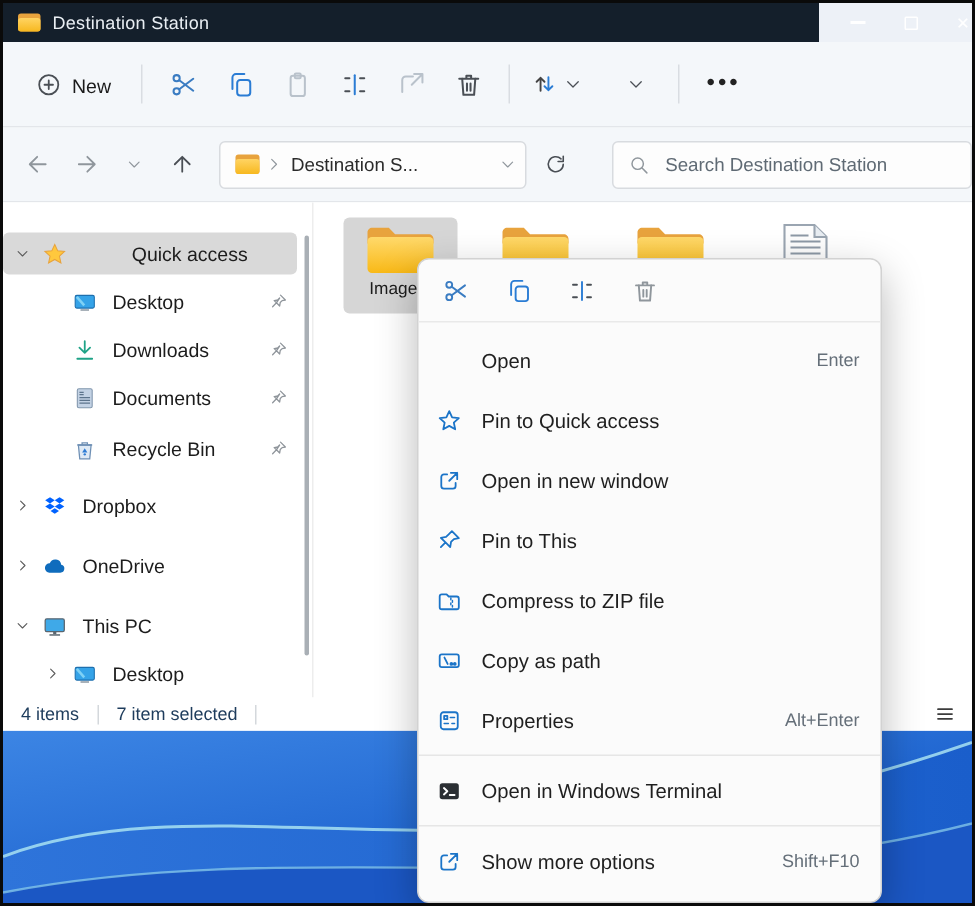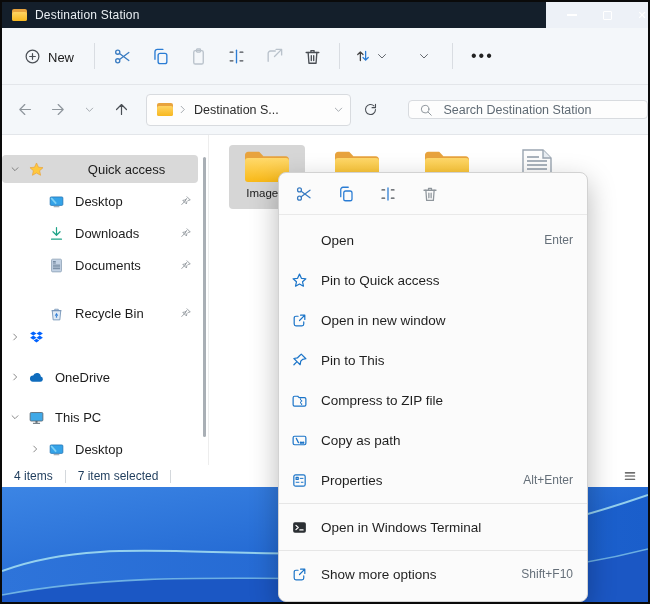--- a/index.html
+++ b/index.html
@@ -36,21 +36,21 @@
   .nbtn { width:30px; height:30px; display:flex; align-items:center; justify-content:center; border-radius:4px; }
   .nbtn svg { width:17px; height:17px; }
   .addr { display:flex; align-items:center; height:32px; width:225px; margin-left:10px; background:#fdfdfd; border:1px solid #d8dbdf; border-radius:4px; padding:0 6px; }
   .addr .fico { width:16px; height:13px; position:relative; flex:none; margin:0 4px; }
   .addr .fico .b { position:absolute; inset:0; border-radius:2px; background:#e8a33d; }
   .addr .fico .f { position:absolute; left:0; right:0; top:3px; bottom:0; border-radius:2px; background:linear-gradient(#ffd463,#f7b81f); }
   .addr .crumb { font-size:12.5px; color:#2b2b2b; margin-left:6px; white-space:nowrap; overflow:hidden; flex:1; }
   .addr .ac svg { width:11px; height:11px; }
   .refresh { width:30px; height:30px; margin-left:6px; display:flex; align-items:center; justify-content:center; }
   .refresh svg { width:15px; height:15px; }
-  .searchbox { display:flex; align-items:center; height:19px; margin-left:24px; width:262px; background:#fdfdfd; border:1px solid #d8dbdf; border-radius:4px; padding:0 10px; }
+  .searchbox { display:flex; align-items:center; height:32px; margin-left:24px; width:262px; background:#fdfdfd; border:1px solid #d8dbdf; border-radius:4px; padding:0 10px; }
   .searchbox svg { width:14px; height:14px; flex:none; }
   .searchbox input { border:0; outline:0; background:transparent; font-size:12.5px; color:#333; margin-left:10px; width:100%; font-family:"Liberation Sans",sans-serif; }
   .searchbox input::placeholder { color:#5f6a74; opacity:1; }
 
   
   .bodyarea { position:absolute; left:0; top:133px; width:646px; height:330px; background:#fff; }
   .sidebar { position:absolute; left:0; top:0; width:206px; height:330px; background:#fff; }
   .sb-scroll { position:absolute; right:2px; top:22px; width:3px; height:280px; background:#a9afb5; border-radius:2px; }
   .srow { position:absolute; left:0; width:196px; height:28px; display:flex; align-items:center; border-radius:4px; }
   .srow.sel { background:#d9d9d9;text-align:center; }
@@ -313,21 +313,21 @@
             </svg>
           </span>
         <span class="slbl">Documents</span>
         <span class="pin">
             <svg xmlns="http://www.w3.org/2000/svg" viewBox="0 0 24 24" fill="none" stroke="currentColor" stroke-width="1.7" stroke-linecap="round" stroke-linejoin="round" width="100%" height="100%">
               <path d="M14 3.5l6.5 6.5-4.3.8-2.6 2.6-.7 4.6-4.3-4.3L3.5 19M8.6 13.7l-3-3 4.6-.7 2.6-2.6z"></path>
             </svg>
           </span>
       </div>
 
-      <div class="srow ind1" style="top:164px">
+      <div class="srow ind1" style="top:150px">
         <span class="twist"></span>
         <span class="sic">
             <svg viewBox="0 0 24 24" width="100%" height="100%">
               <path d="M6 8h12l-1.3 13H7.3z" fill="#dfeaf5" stroke="#6f90b5" stroke-width="1.2"></path>
               <path d="M5 8h14M9.5 8V6h5v2" stroke="#6f90b5" stroke-width="1.2" fill="none"></path>
               <path d="M12 11l2.5 4h-5z" fill="#2f7cd4"></path>
               <circle cx="12" cy="16.8" r="1.1" fill="#2f7cd4"></circle>
             </svg>
           </span>
         <span class="slbl">Recycle Bin</span>
@@ -346,20 +346,21 @@
           </span>
         <span class="sic">
             <svg viewBox="0 0 24 24" width="100%" height="100%" fill="#0062ff">
               <polygon points="7.5,3.5 12,6.4 7.5,9.3 3,6.4"></polygon>
               <polygon points="16.5,3.5 21,6.4 16.5,9.3 12,6.4"></polygon>
               <polygon points="7.5,9.3 12,12.2 7.5,15.1 3,12.2"></polygon>
               <polygon points="16.5,9.3 21,12.2 16.5,15.1 12,12.2"></polygon>
               <polygon points="12,13.8 16,16.4 12,19 8,16.4"></polygon>
             </svg>
           </span>
+        <span class="slbl">Dropbox</span>
       </div>
 
       <div class="srow" style="top:268px">
         <span class="twist">
             <svg xmlns="http://www.w3.org/2000/svg" viewBox="0 0 24 24" fill="none" stroke="currentColor" stroke-width="1.7" stroke-linecap="round" stroke-linejoin="round" width="100%" height="100%">
               <polyline points="5,9 12,16 19,9"></polyline>
             </svg>
           </span>
         <span class="sic">
             <svg viewBox="0 0 24 24" width="100%" height="100%">

